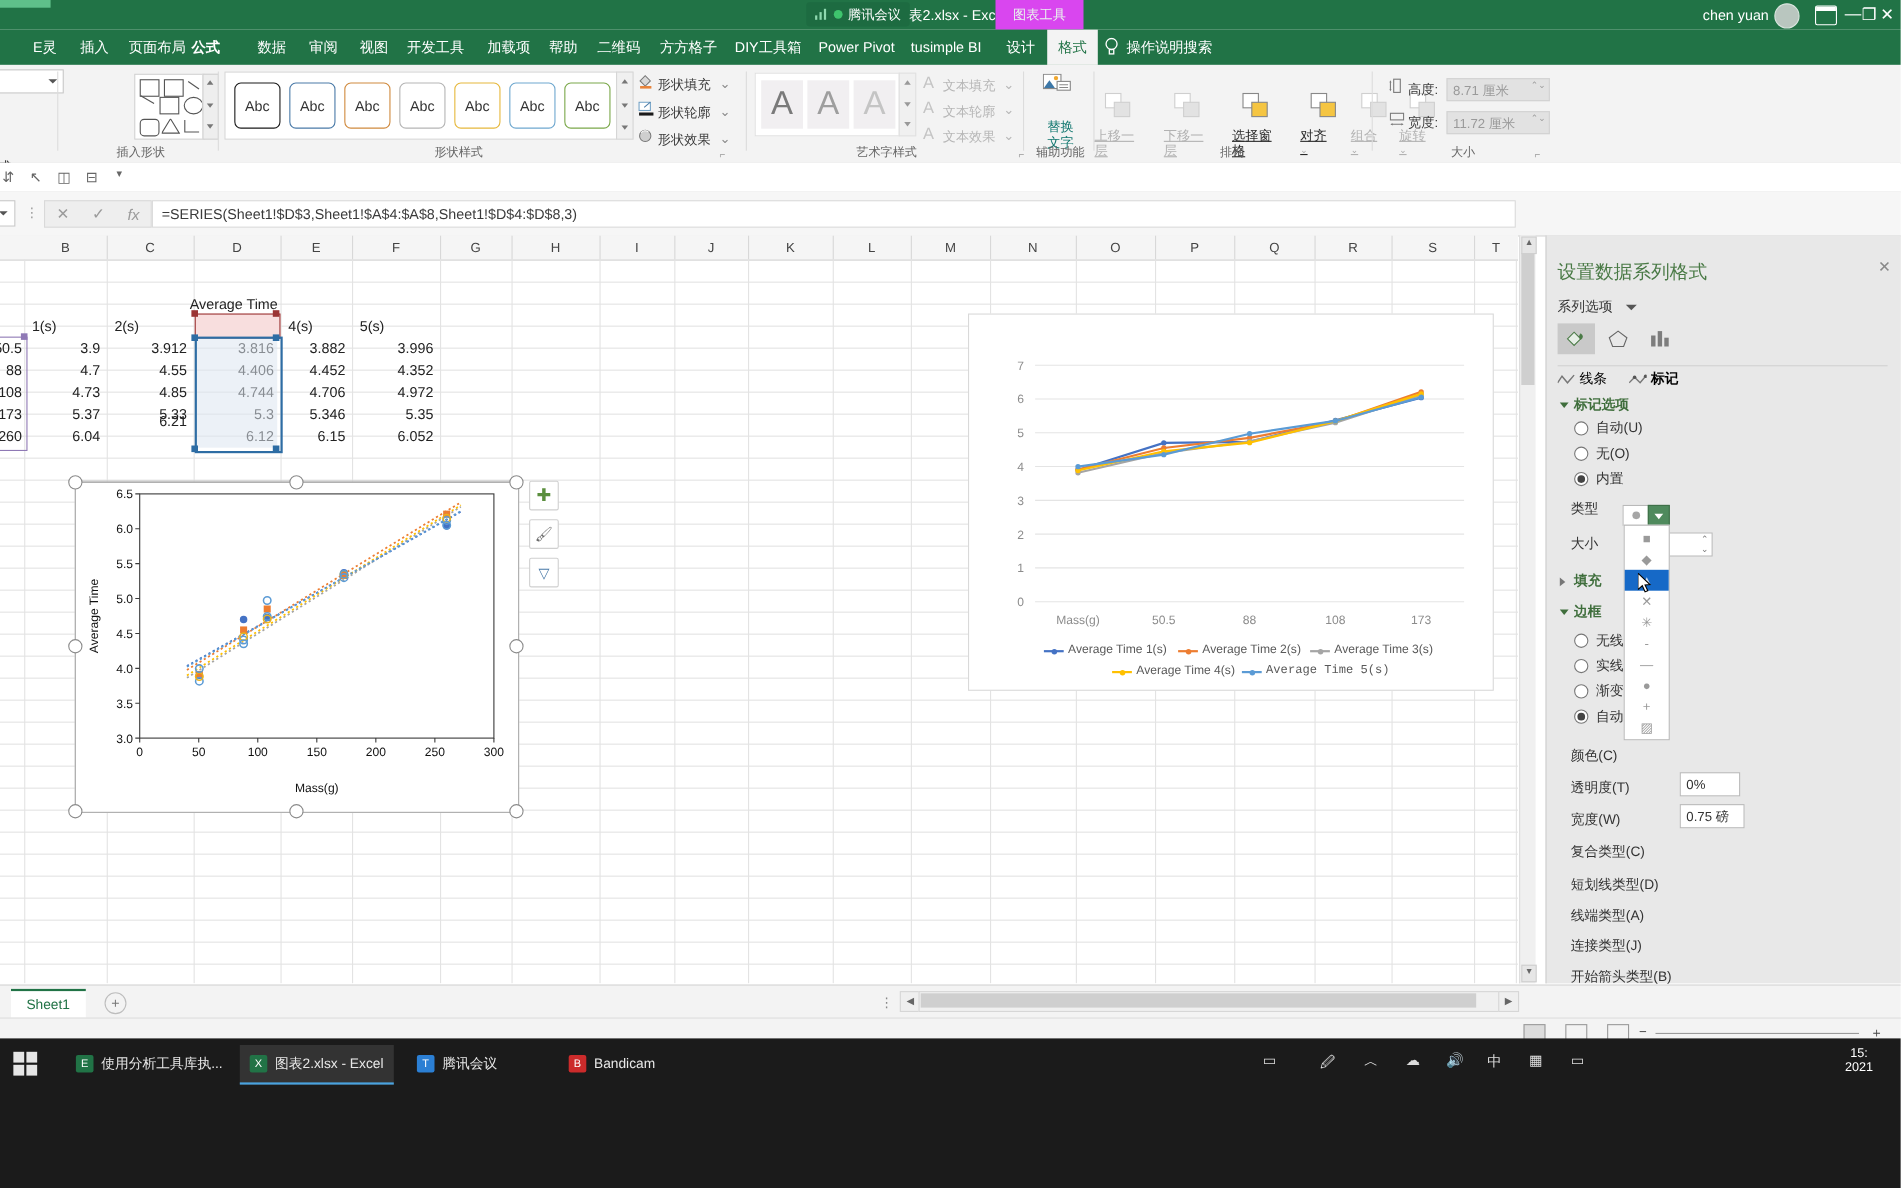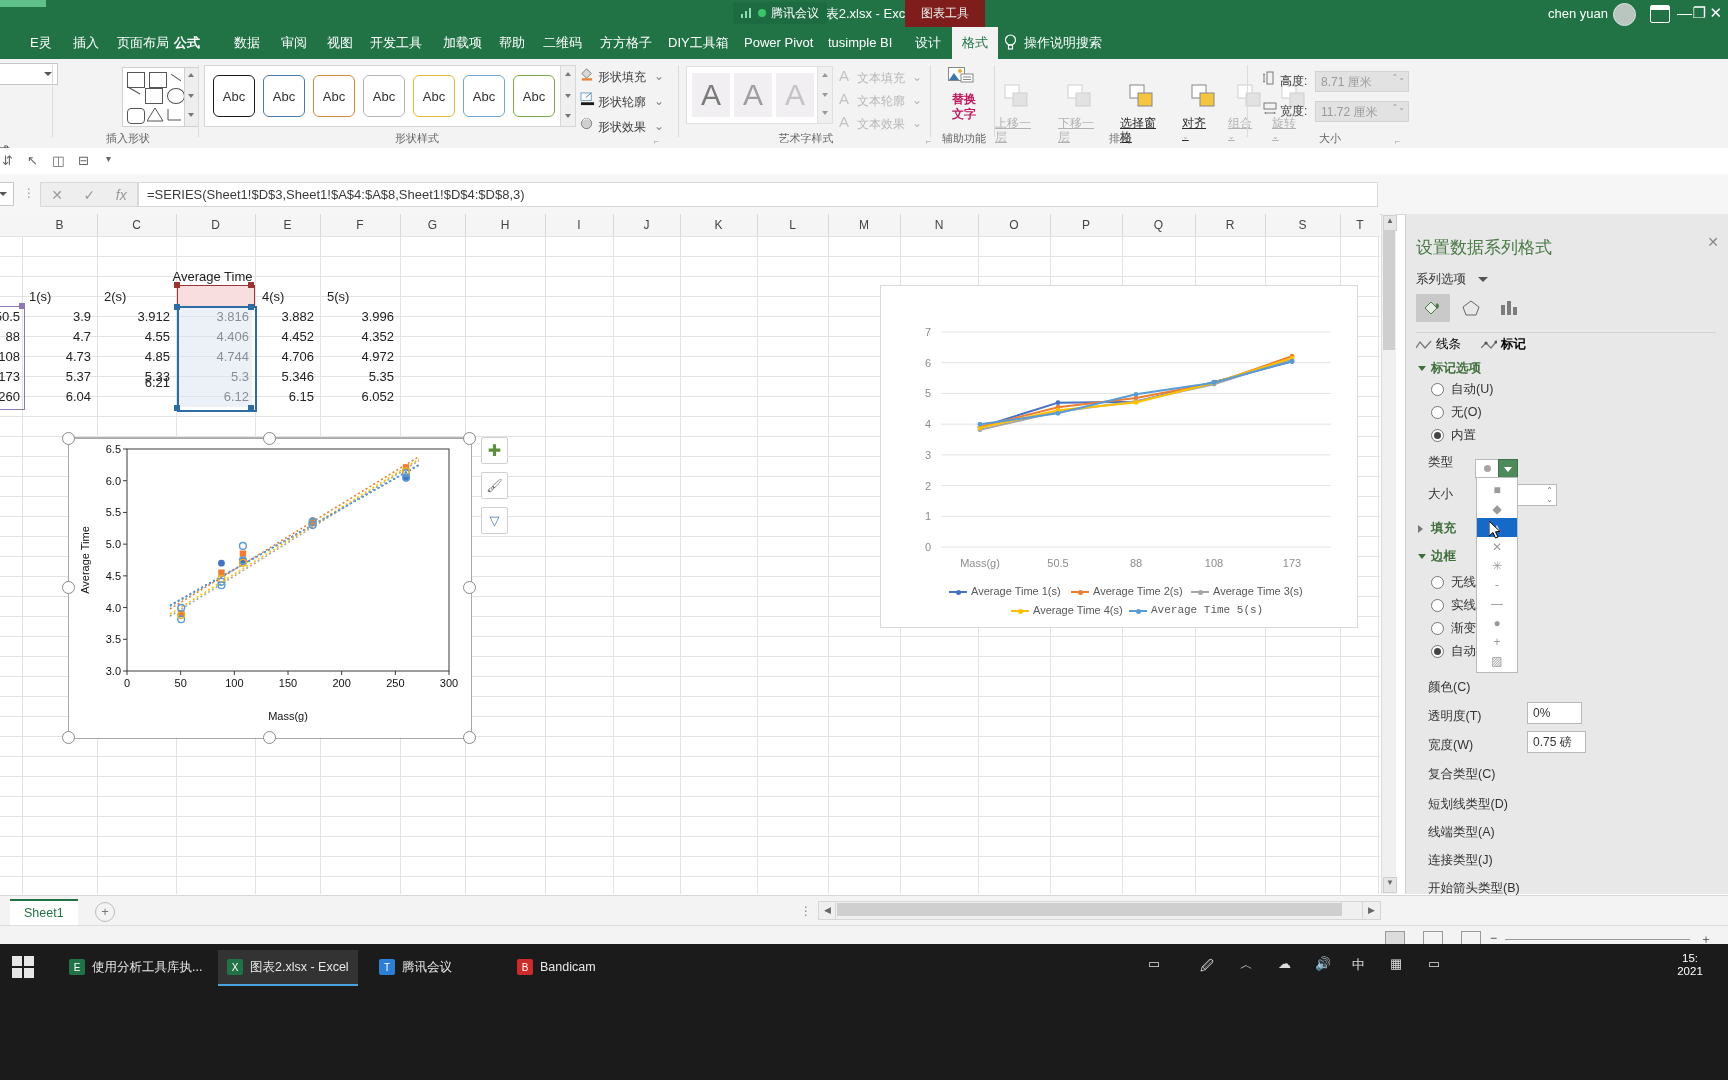--- a/index.html
+++ b/index.html
@@ -16,21 +16,21 @@
   .tb-greenleft{position:absolute;left:0;top:0;width:46px;height:7px;background:#5fc08a;}
   .tb-title{position:absolute;left:0;top:0;width:1728px;height:27px;line-height:27px;
     text-align:center;color:#fff;font-size:13px;}
   .tb-meeting{position:absolute;left:733px;top:2px;height:22px;background:#1d6b41;border-radius:3px;
     display:flex;align-items:center;gap:5px;padding:0 8px;color:#fff;font-size:12px;}
   .tb-bars{display:inline-block;width:12px;height:10px;position:relative;}
   .tb-bars i{position:absolute;bottom:0;width:2px;background:#8fd9b0;}
   .tb-bars i:nth-child(1){left:0;height:4px}.tb-bars i:nth-child(2){left:4px;height:7px}
   .tb-bars i:nth-child(3){left:8px;height:10px}
   .tb-dot{width:8px;height:8px;border-radius:50%;background:#3ec46d;}
-  .tb-ct{position:absolute;left:905px;top:0;width:80px;height:27px;background:#7f1d1d;
+  .tb-ct{position:absolute;left:905px;top:0;width:80px;height:27px;background:#d946ef;
     color:#e9f3ee;font-size:12px;text-align:center;line-height:27px;}
   .tb-user{position:absolute;right:120px;top:0;height:27px;line-height:27px;color:#fff;font-size:13px;}
   .tb-avatar{position:absolute;right:92px;top:3px;width:21px;height:21px;border-radius:50%;
     background:#b9c6bf;border:1px solid #d8e4dd;}
   .tb-ribbonbtn{position:absolute;right:58px;top:5px;width:18px;height:16px;border:1.5px solid #fff;border-radius:2px;}
   .tb-ribbonbtn:after{content:"";position:absolute;left:0;top:0;width:100%;height:4px;background:#fff;}
   .tb-min,.tb-max,.tb-close{position:absolute;top:4px;color:#fff;font-size:15px;}
   .tb-min{right:36px}.tb-max{right:22px}.tb-close{right:6px}
 
   
@@ -345,21 +345,21 @@
       <div class="altimg" style="left:14px;top:8px;">
         <svg width="26" height="22" viewBox="0 0 26 22">
           <rect x="0.5" y="0.5" width="16" height="13" fill="#fff" stroke="#888"></rect>
           <circle cx="12" cy="4" r="2" fill="#f0a830"></circle>
           <path d="M1 13 L6 6 L11 13 Z" fill="#3d78a8"></path>
           <rect x="13" y="7" width="12" height="8" fill="#fff" stroke="#888"></rect>
           <line x1="15" y1="10" x2="23" y2="10" stroke="#888"></line>
             <line x1="15" y1="12.5" x2="23" y2="12.5" stroke="#888"></line>
         </svg>
       </div>
-      <div style="position:absolute;left:6px;top:33px;width:48px;text-align:center;font-size:12px;color:#be185d;line-height:15px;font-weight:bold;">
+      <div style="position:absolute;left:6px;top:49px;width:48px;text-align:center;font-size:12px;color:#0f766e;line-height:15px;">
         <span>替换</span><br>
         <span>文字</span>
       </div>
       <div class="rglabel">辅助功能</div>
     </div>
     <div class="rsep" style="left:994px;"></div>
 
     <div class="rgroup" style="left:995px;width:250px;" id="arrangeGroup">
         <div class="arrbtn" style="left: 0px; color: rgb(178, 178, 178);"><span class="ic">
             <svg width="30" height="28" viewBox="0 0 30 28" style="position:absolute;left:8px;top:0;">

